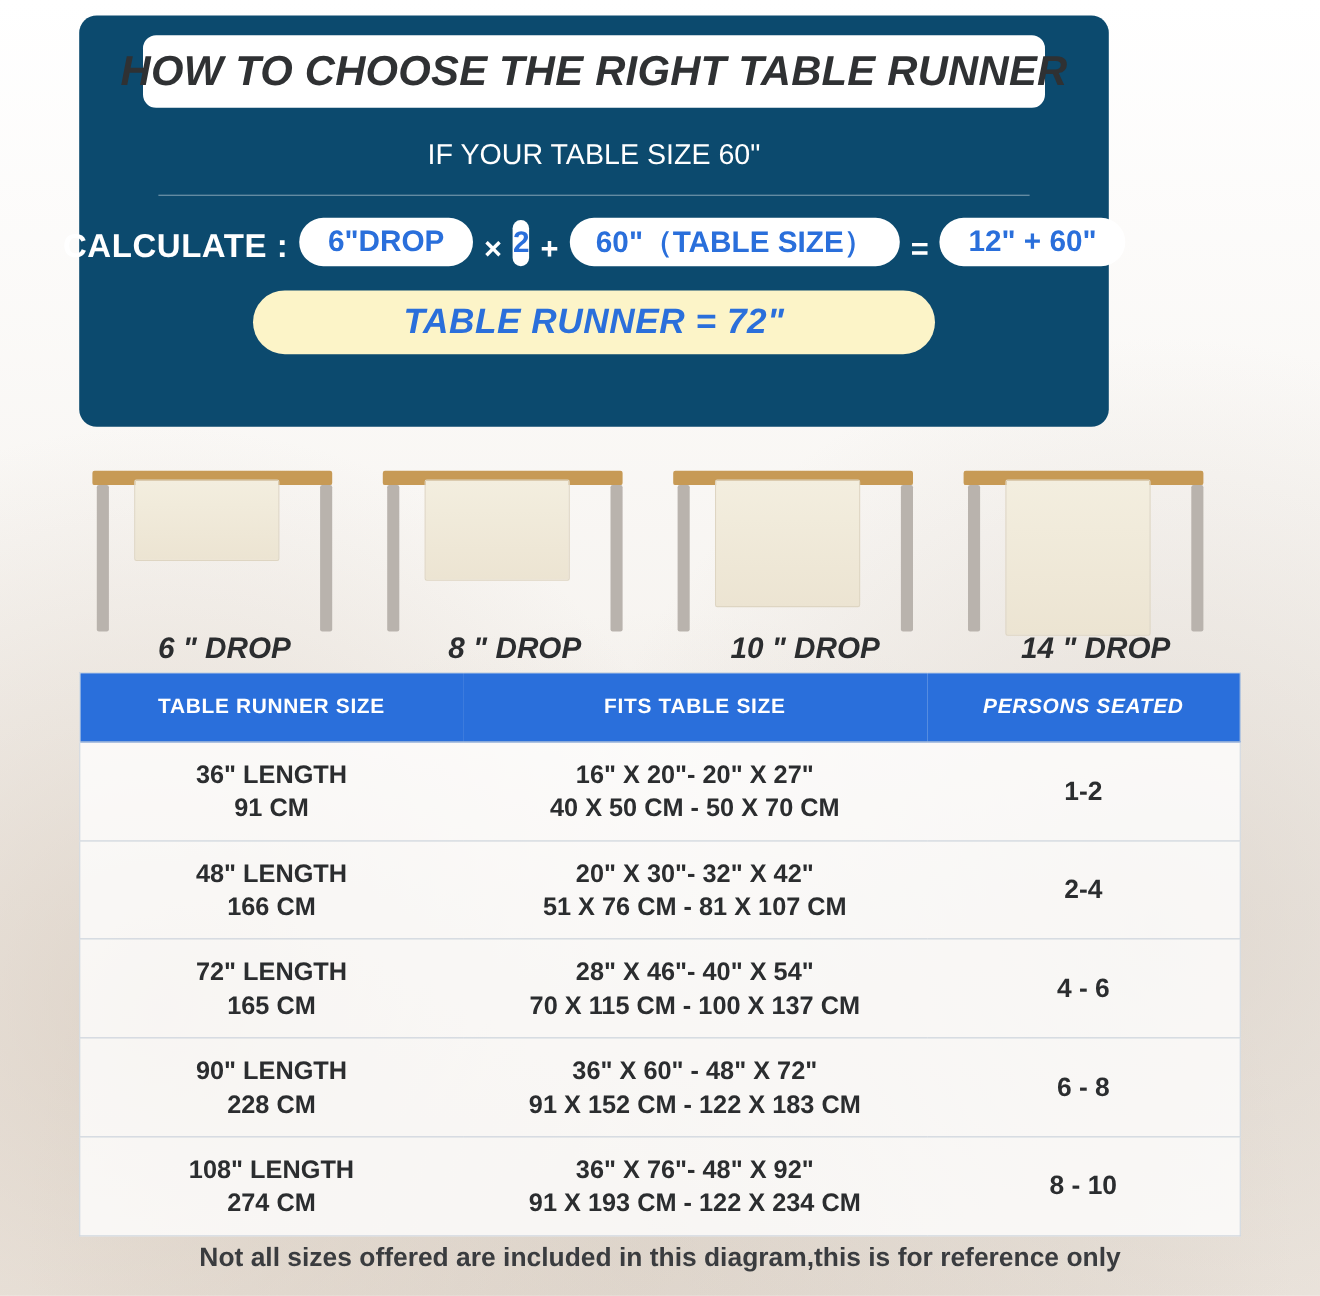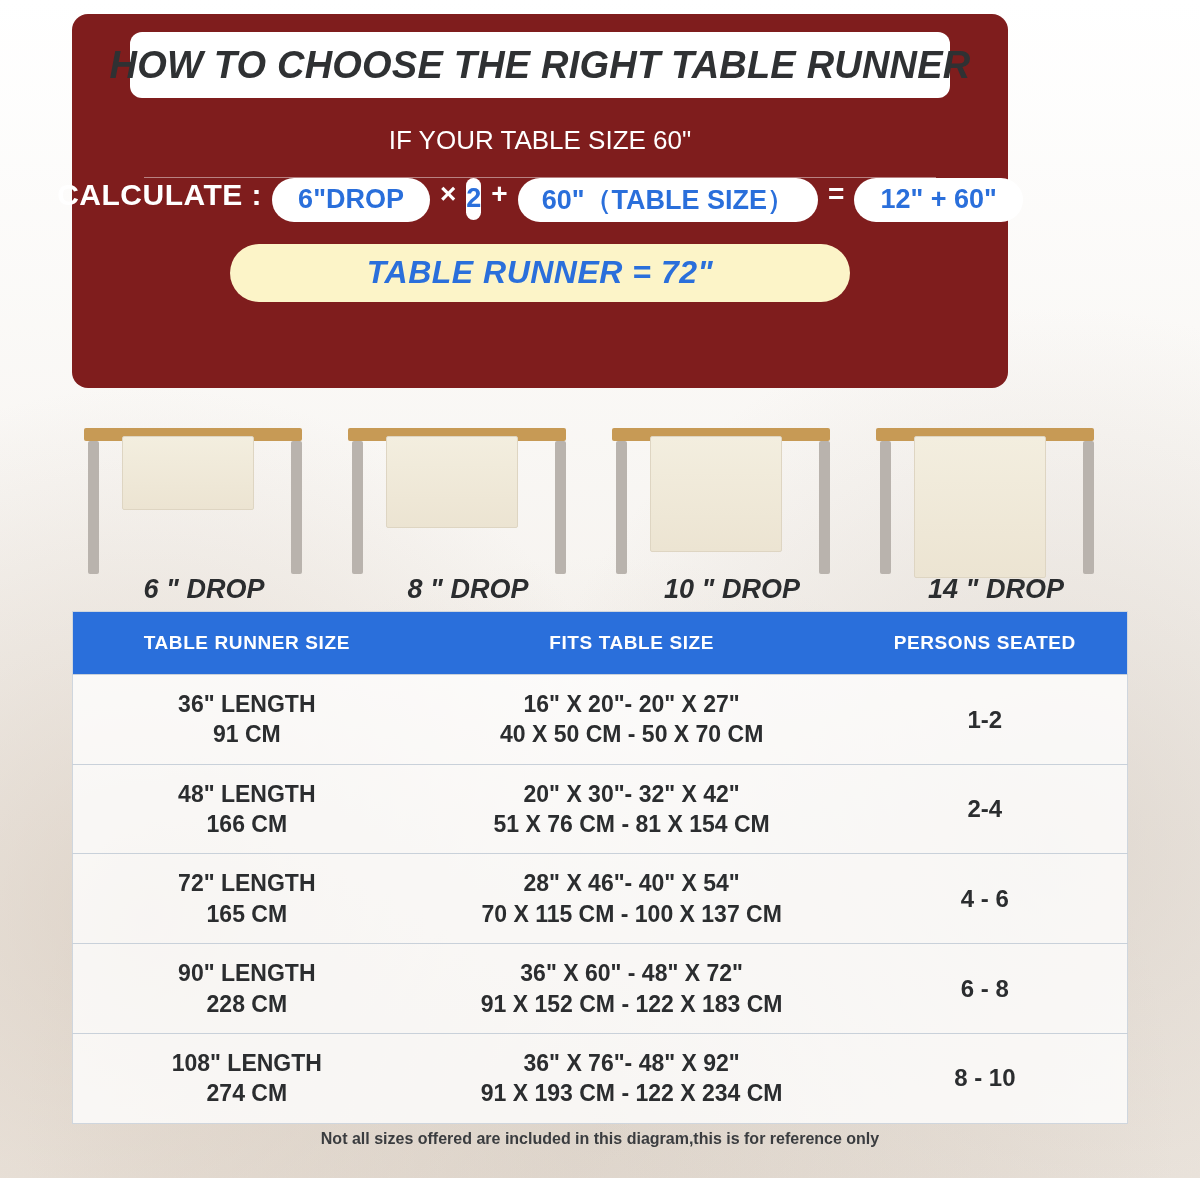--- a/index.html
+++ b/index.html
@@ -32,21 +32,21 @@
     height: 1178px;
   }
 
   
   .calc-panel {
     position: absolute;
     left: 72px;
     top: 14px;
     width: 936px;
     height: 374px;
-    background: #7f1d1d;
+    background: #0c4a6e;
     border-radius: 16px;
     box-sizing: border-box;
     padding: 16px 36px;
   }
   .title-pill {
     background: #ffffff;
     border-radius: 12px;
     height: 66px;
     margin: 2px 22px 0 22px;
     display: flex;
@@ -68,22 +68,23 @@
     font-size: 26px;
     line-height: 1.42;
     font-weight: 400;
   }
   .divider {
     margin: 18px 36px 0 36px;
     height: 1px;
     background: rgba(255,255,255,0.45);
   }
   .calc-row {
+    margin-top: 20px;
     display: flex;
-    align-items: flex-start;
+    align-items: flex-end;
     justify-content: center;
     gap: 10px;
   }
   .calc-label {
     color: #ffffff;
     font-size: 30px;
     font-weight: bold;
     letter-spacing: 0.5px;
     white-space: nowrap;
   }
@@ -206,31 +207,31 @@
     font-size: 23px;
     line-height: 1.32;
     font-weight: bold;
   }
   .size-table tbody td.persons {
     font-size: 24px;
     font-weight: bold;
   }
   .col-a { width: 33%; }
   .col-b { width: 40%; }
-  .col-c { width: 27%; }
+  .col-c { width: 27%; font-style: italic; }
   .cell-line2 { display: block; }
 
   .footnote {
     position: absolute;
     left: 72px;
     top: 1130px;
     width: 1056px;
     text-align: center;
     color: #3a3c3f;
-    font-size: 16px;
+    font-size: 24px;
     font-weight: bold;
   }
 </style>
 </head>
 <body>
 
 <div class="bg-wash"></div>
 
 <div class="page">
 
@@ -317,21 +318,21 @@
         </td>
         <td class="persons">1-2</td>
       </tr>
       <tr>
         <td>
           <span class="cell-line2">48" LENGTH</span>
           <span class="cell-line2">166 CM</span>
         </td>
         <td>
           <span class="cell-line2">20" X 30"- 32" X 42"</span>
-          <span class="cell-line2">51 X 76 CM - 81 X 154 CM</span>
+          <span class="cell-line2">51 X 76 CM - 81 X 107 CM</span>
         </td>
         <td class="persons">2-4</td>
       </tr>
       <tr>
         <td>
           <span class="cell-line2">72" LENGTH</span>
           <span class="cell-line2">165 CM</span>
         </td>
         <td>
           <span class="cell-line2">28" X 46"- 40" X 54"</span>

